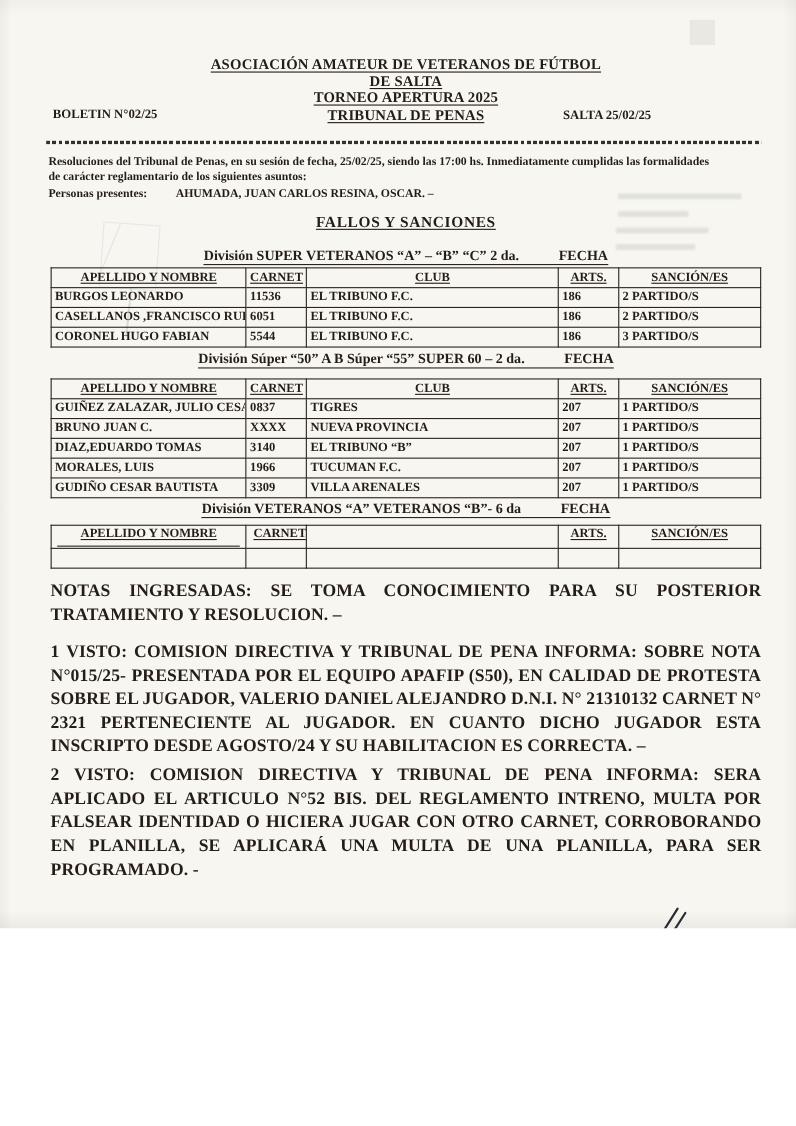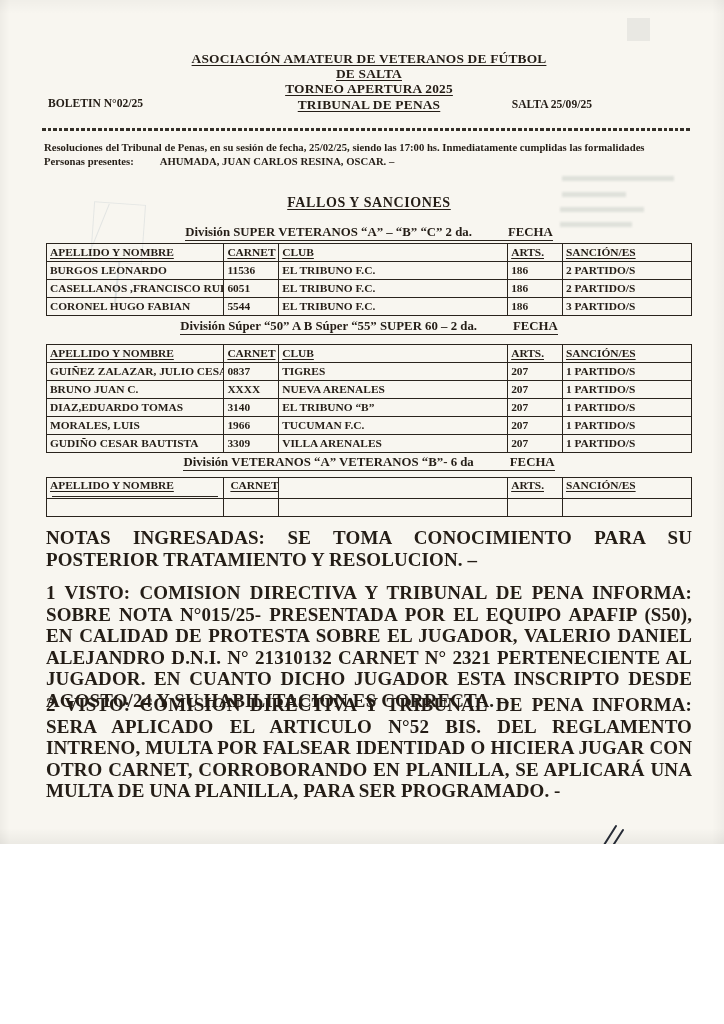--- a/index.html
+++ b/index.html
@@ -43,31 +43,31 @@
   .tbl-title{position:absolute;left:46px;width:646px;text-align:center;
        font-size:12.8px;font-weight:bold;}
   .tbl-title .wrap{border-bottom:1.6px solid #2a241d;padding-bottom:1px;}
   .tbl-title .fecha{margin-left:36px;}
 
   
   table.sanc{position:absolute;left:46px;width:646px;border-collapse:collapse;
        table-layout:fixed;font-size:11.4px;font-weight:bold;}
   table.sanc td,table.sanc th{border:1.6px solid #2a241d;padding:1px 3px;
        height:15px;line-height:1.2;overflow:hidden;white-space:nowrap;}
-  table.sanc th{text-align:left;font-weight:bold;}
+  table.sanc th{text-align:center;font-weight:bold;}
   table.sanc th span{text-decoration:underline;text-decoration-thickness:1.3px;text-underline-offset:2px;}
   .c0{width:27.5%;} .c1{width:8.5%;} .c2{width:35.5%;} .c3{width:8.5%;} .c4{width:20%;}
   td.a-left{text-align:left;padding-left:7px;}
   td.a-ctr{}
   th.ruled span{display:inline-block;}
   th.ruled::after{content:"";display:block;border-bottom:1.4px solid #2a241d;margin:3px 2px 0 2px;}
 
   
   .para{position:absolute;left:46px;width:646px;text-align:justify;
-       font-size:19px;font-weight:bold;line-height:21.6px;letter-spacing:.1px;}
+       font-size:16px;font-weight:bold;line-height:21.6px;letter-spacing:.1px;}
   .closing{position:absolute;left:124px;top:879px;font-size:12.3px;line-height:16.8px;white-space:nowrap;}
 
   
   .sig-svg{position:absolute;left:428px;top:816px;}
   .stamp{position:absolute;left:500px;top:940px;width:230px;color:#2b3f9c;
        transform:rotate(-6deg);transform-origin:left top;text-align:center;}
   .stamp .name{font-size:15.5px;font-style:italic;font-weight:bold;letter-spacing:1px;
        transform:rotate(-2deg);opacity:.9;}
   .stamp .t1{font-size:10.6px;font-weight:bold;letter-spacing:.4px;margin-top:1px;opacity:.92;}
   .stamp .t2{font-size:10.6px;font-weight:bold;letter-spacing:1px;opacity:.92;}
@@ -100,27 +100,28 @@
   <div class="ghost-line gl4"></div>
 
   <div class="hdr">
     <div class="u">ASOCIACIÓN AMATEUR DE VETERANOS DE FÚTBOL</div>
     <div class="u">DE SALTA</div>
     <div class="u">TORNEO APERTURA 2025</div>
   </div>
   <div class="hdr-row">
     <span class="boletin">BOLETIN N°02/25</span>
     <span class="tribunal u">TRIBUNAL DE PENAS</span>
-    <span class="salta">SALTA 25/09/25</span>
+    <span class="salta">SALTA 25/02/25</span>
   </div>
 
   <div class="dashes"></div>
 
   <div class="intro">
     <div>Resoluciones del Tribunal de Penas, en su sesión de fecha, 25/02/25, siendo las 17:00 hs. Inmediatamente cumplidas las formalidades</div>
+    <div>de carácter reglamentario de los siguientes asuntos:</div>
     <div>
       <span>Personas presentes:</span><span class="names">AHUMADA, JUAN CARLOS RESINA, OSCAR. –</span>
     </div>
   </div>
 
   <div class="fallos u">FALLOS Y SANCIONES</div>
 
   <div class="tbl-title" style="top:225px;">
     <span class="wrap"><span>División SUPER VETERANOS “A” – “B”  “C”   2 da.</span><span class="fecha">FECHA</span></span>
   </div>
@@ -186,21 +187,21 @@
     <tr>
       <td class="a-left">GUIÑEZ ZALAZAR, JULIO CESAR</td>
       <td class="a-ctr">0837</td>
       <td class="a-left">TIGRES</td>
       <td class="a-ctr">207</td>
       <td class="a-ctr">1 PARTIDO/S</td>
     </tr>
     <tr>
       <td class="a-left">BRUNO JUAN C.</td>
       <td class="a-ctr">XXXX</td>
-      <td class="a-left">NUEVA ARENALES</td>
+      <td class="a-left">NUEVA PROVINCIA</td>
       <td class="a-ctr">207</td>
       <td class="a-ctr">1 PARTIDO/S</td>
     </tr>
     <tr>
       <td class="a-left">DIAZ,EDUARDO TOMAS</td>
       <td class="a-ctr">3140</td>
       <td class="a-left">EL TRIBUNO “B”</td>
       <td class="a-ctr">207</td>
       <td class="a-ctr">1 PARTIDO/S</td>
     </tr>

